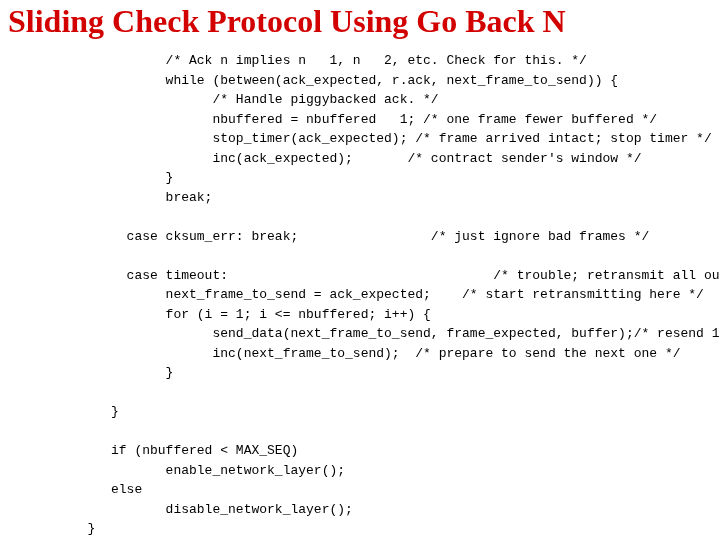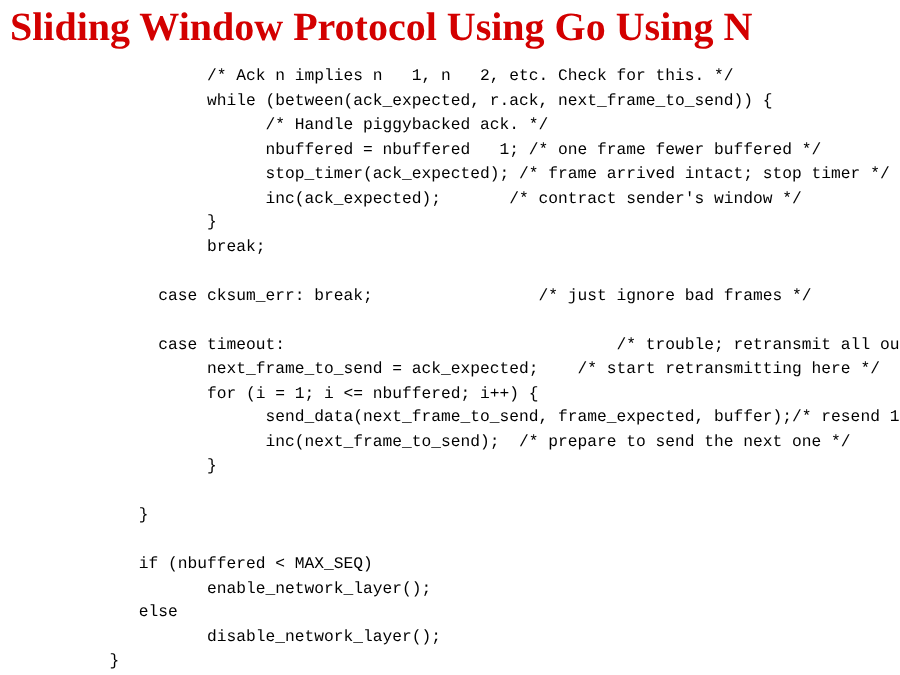--- a/index.html
+++ b/index.html
@@ -31,21 +31,21 @@
     line-height: 1.5;
     color: #000;
     white-space: pre;
     padding-left: 64px;
   }
 </style>
 </head>
 <body>
 
 <div class="slide">
-  <h1 class="title">Sliding Window Protocol Using Go Using N</h1>
+  <h1 class="title">Sliding Check Protocol Using Go Back N</h1>
   <div class="code">            /* Ack n implies n   1, n   2, etc. Check for this. */
             while (between(ack_expected, r.ack, next_frame_to_send)) {
                   /* Handle piggybacked ack. */
                   nbuffered = nbuffered   1; /* one frame fewer buffered */
                   stop_timer(ack_expected); /* frame arrived intact; stop timer */
                   inc(ack_expected);       /* contract sender's window */
             }
             break;
 
        case cksum_err: break;                 /* just ignore bad frames */

